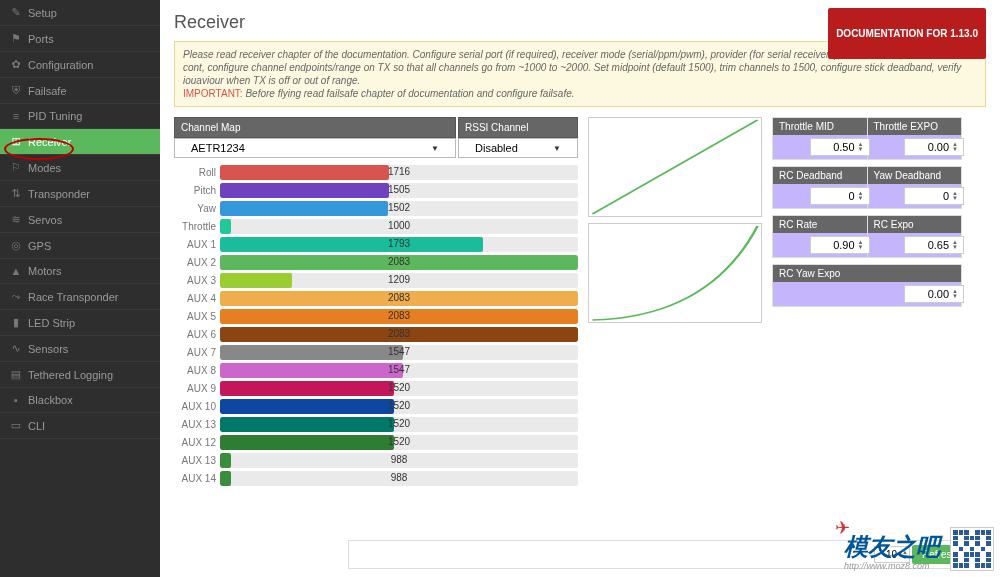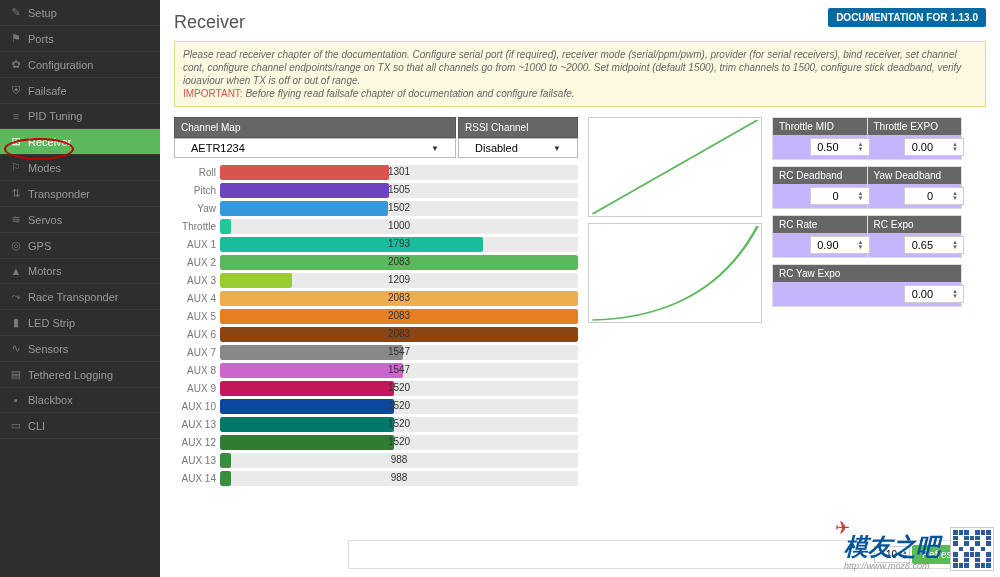--- a/index.html
+++ b/index.html
@@ -7,21 +7,21 @@
 
 .sidebar { width: 160px; background: #2e2e2e; color: #999; font-size: 11px; height: 100%; overflow: hidden; }
 .sidebar-item { display: flex; align-items: center; padding: 6px 10px; border-bottom: 1px solid #3a3a3a; cursor: pointer; gap: 6px; }
 .sidebar-item.active { background: #5cb85c; color: #fff; }
 .sidebar-icon { width: 12px; display: inline-flex; justify-content: center; color: #777; }
 .sidebar-item.active .sidebar-icon { color: #fff; }
 .highlight-circle { position: absolute; left: 4px; top: 138px; width: 70px; height: 22px; border: 2px solid #b00; border-radius: 50%; pointer-events: none; }
 
 .main { flex: 1; padding: 12px 14px; position: relative; overflow: hidden; }
 .page-title { font-size: 18px; font-weight: 300; color: #555; margin-bottom: 8px; font-family: "Segoe UI", Arial, sans-serif; }
-.doc-badge { position: absolute; top: 8px; right: 14px; background: #0369a1; color: #fff; font-size: 10px; font-weight: bold; padding: 4px 8px; border-radius: 2px; }
+.doc-badge { position: absolute; top: 8px; right: 14px; background: #b91c1c; color: #fff; font-size: 10px; font-weight: bold; padding: 20px 8px; border-radius: 2px; }
 
 .info-box { border: 1px solid #e6db8f; background: #fdf9e0; padding: 6px 8px; font-size: 10px; font-style: italic; color: #666; margin-bottom: 10px; line-height: 1.3; }
 .info-box .important { color: #d9534f; font-style: normal; }
 
 .content { display: flex; gap: 10px; }
 .left-col { width: 404px; }
 .mid-col { width: 174px; display: flex; flex-direction: column; gap: 6px; }
 .right-col { width: 190px; }
 
 .section-header-row { display: flex; gap: 2px; }
@@ -42,21 +42,21 @@
 
 .graph-box { border: 1px solid #ccc; height: 100px; position: relative; }
 .graph-box svg { width: 100%; height: 100%; }
 
 .param-group { background: #c4b5fd; border: 1px solid #ddd; margin-bottom: 6px; }
 .param-row { display: flex; }
 .param-cell { flex: 1; border-right: 1px solid #ddd; }
 .param-cell:last-child { border-right: none; }
 .param-label { background: #666; color: #fff; font-size: 10px; padding: 3px 6px; }
 .param-input { display: flex; justify-content: flex-end; align-items: center; padding: 3px; }
-.param-input input { width: 60px; text-align: right; font-size: 11px; border: 1px solid #ccc; padding: 2px 30px 2px 2px; }
+.param-input input { width: 60px; text-align: right; font-size: 11px; border: 1px solid #ccc; padding: 2px 14px 2px 2px; }
 .spinner { display: inline-flex; flex-direction: column; margin-left: -12px; font-size: 6px; color: #666; line-height: 5px; }
 
 .bottom-row { position: absolute; bottom: 8px; left: 188px; right: 28px; display: flex; align-items: center; gap: 6px; border: 1px solid #ddd; padding: 4px; }
 .refresh-hint { margin-left: auto; display: flex; align-items: center; gap: 4px; }
 .refresh-input { width: 36px; font-size: 10px; border: 1px solid #ccc; padding: 2px 12px 2px 2px; text-align: right; }
 .refresh-btn { background: #5cb85c; color: #fff; font-size: 10px; padding: 4px 10px; border-radius: 2px; }
 
 .watermark { position: absolute; bottom: 6px; right: 60px; font-size: 24px; color: #059; font-weight: bold; font-family: "SimHei", sans-serif; pointer-events: none; font-style: italic; }
 .watermark small { font-size: 9px; color: #999; display: block; font-weight: normal; margin-top: -2px; }
 .qr { position: absolute; bottom: 6px; right: 6px; width: 44px; height: 44px; background: #fff; border: 1px solid #ccc; display: grid; grid-template-columns: repeat(7,1fr); grid-template-rows: repeat(7,1fr); gap: 1px; padding: 2px; }
@@ -163,21 +163,21 @@
         <div class="select-box rssi">
           <span>Disabled</span>
           <span class="caret">▼</span>
         </div>
       </div>
       <div class="channels" id="channels">
           <div class="ch-row">
             <div class="ch-label">Roll</div>
     <div class="ch-bar">
       <div class="ch-fill" style="width:47.12328767123288%;background:#d9534f"></div>
-      <div class="ch-val">1301</div>
+      <div class="ch-val">1716</div>
     </div>
           </div>
           <div class="ch-row">
             <div class="ch-label">Pitch</div>
     <div class="ch-bar">
       <div class="ch-fill" style="width:47.214611872146115%;background:#6f42c1"></div>
       <div class="ch-val">1505</div>
     </div>
           </div>
           <div class="ch-row">

